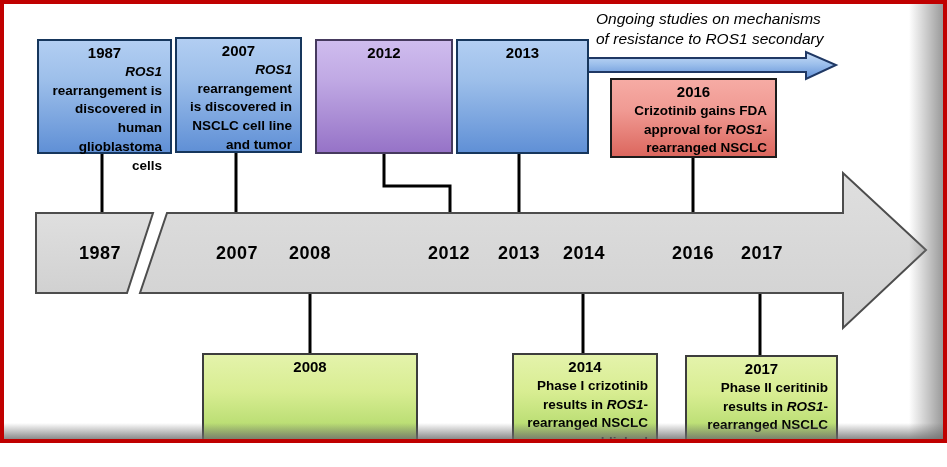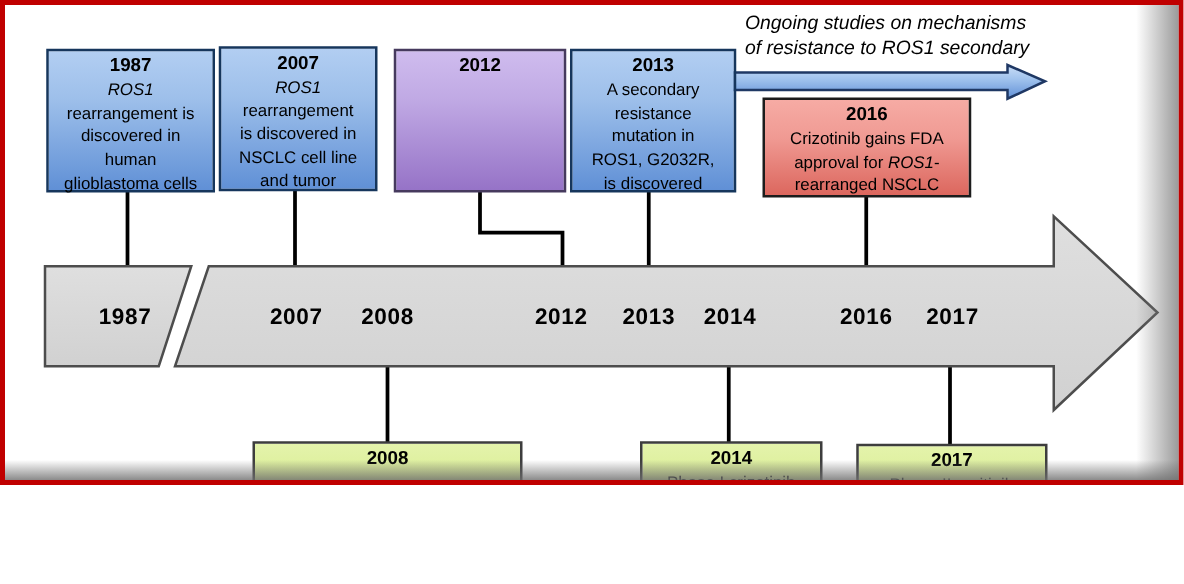--- a/index.html
+++ b/index.html
@@ -1,29 +1,29 @@
 <!DOCTYPE html>
 <html><head>
 <meta charset="utf-8">
 <style>
   html,body{margin:0;padding:0;background:#fff;}
   .frame{
-    position:relative;width:947px;height:388px;background:#ffffff;
+    position:relative;width:947px;height:443px;background:#ffffff;
     font-family:"Liberation Sans", sans-serif;color:#000;overflow:hidden;
   }
   .frame-border{position:absolute;inset:0;border:4px solid #c00000;z-index:50;pointer-events:none;}
   .edge-right{position:absolute;top:4px;bottom:4px;right:4px;width:34px;z-index:40;pointer-events:none;
     background:linear-gradient(90deg, rgba(150,150,150,0) 0%, rgba(120,120,120,0.75) 100%);}
   .edge-bottom{position:absolute;left:4px;right:4px;bottom:4px;height:16px;z-index:40;pointer-events:none;
     background:linear-gradient(180deg, rgba(150,150,150,0) 0%, rgba(110,110,110,0.8) 100%);}
   .layer{position:absolute;left:0;top:0;z-index:1;}
   .box{position:absolute;z-index:10;box-sizing:border-box;border:2px solid #333;
     padding:3px 8px 2px 8px;font-size:13.5px;line-height:18.8px;}
   .box-title{text-align:center;font-weight:bold;font-size:15px;}
-  .box-body{white-space:pre-line;text-align:center;}
+  .box-body{white-space:pre-line;text-align:right;font-weight:bold;}
   .box.blue{background:linear-gradient(180deg,#b2cef2 0%,#9dbfea 35%,#6090d6 100%);border-color:#16365c;}
   .box.purple{background:linear-gradient(180deg,#cfbcee 0%,#c0a9e4 35%,#9673c7 100%);border-color:#463a5e;}
   .box.red{background:linear-gradient(180deg,#f6aba4 0%,#f09a93 40%,#dc675e 100%);border-color:#1c1c1c;}
   .box.green{background:linear-gradient(180deg,#e4f3ab 0%,#d8ed92 40%,#a6d45f 100%);border-color:#3d3d3d;}
   .year{position:absolute;top:243px;z-index:5;transform:translateX(-50%);
     font-weight:bold;font-size:18px;letter-spacing:0.5px;}
   .annotation{position:absolute;left:596px;top:9px;z-index:5;font-style:italic;
     font-size:15.5px;line-height:20px;}
 </style>
 </head>
@@ -91,25 +91,20 @@
 NSCLC cell line
 and tumor</div>
   </div>
 
   <div class="box purple" style="left:315px;top:39px;width:138px;height:115px">
     <div class="box-title">2012</div>
   </div>
 
   <div class="box blue" style="left:456px;top:39px;width:133px;height:115px">
     <div class="box-title">2013</div>
-    <div class="box-body">A secondary
-resistance
-mutation in
-ROS1, G2032R,
-is discovered</div>
   </div>
 
   <div class="box red" style="left:610px;top:78px;width:167px;height:80px">
     <div class="box-title">2016</div>
     <div class="box-body">Crizotinib gains FDA
 approval for <i>ROS1</i>-
 rearranged NSCLC</div>
   </div>
 
   <div class="box green" style="left:202px;top:353px;width:216px;height:96px">

